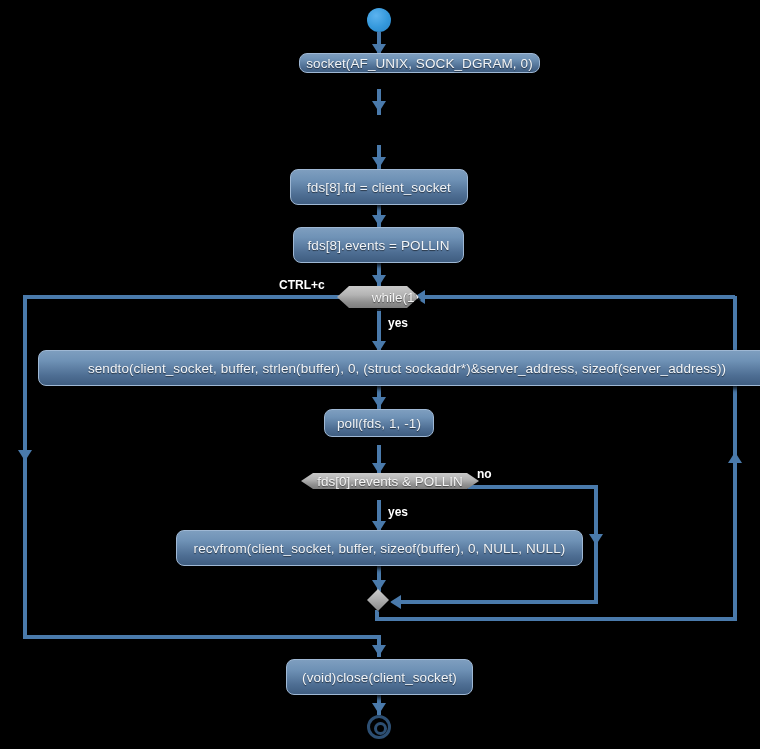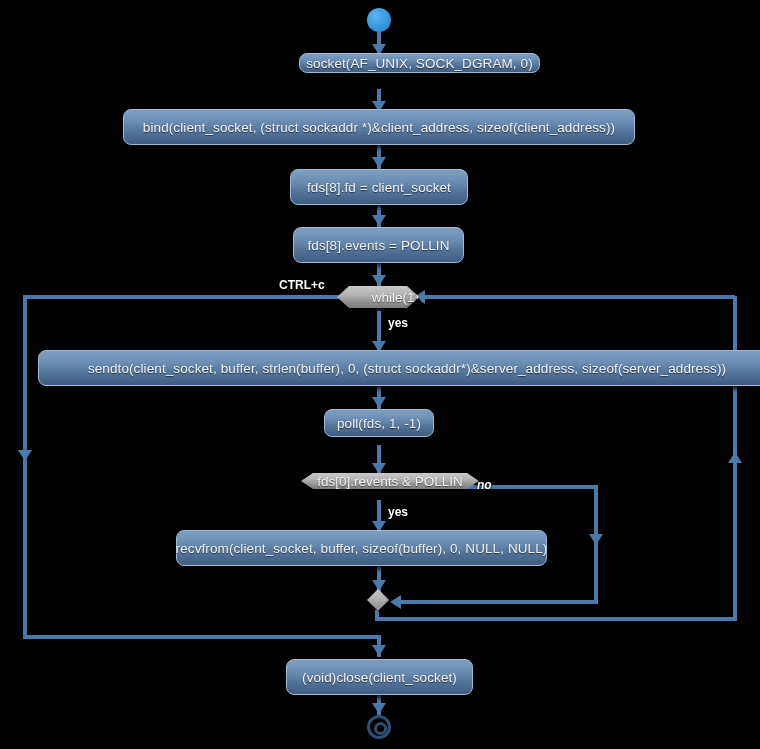--- a/index.html
+++ b/index.html
@@ -192,23 +192,20 @@
 
   <div class="edge-v" style="left:377px; top:695px; height:20px;"></div>
   <div class="arrow arrow-down" style="left:372px; top:703px;"></div>
 
   <div class="node-start" style="left:367px; top:8px; width:24px; height:24px;"></div>
 
   <div class="node-box" style="left:259px; top:53px; width:241px; height:20px;margin-left:40px;">
     <span>socket(AF_UNIX, SOCK_DGRAM, 0)</span>
   </div>
 
-  <div class="node-box" style="left:123px; top:109px; width:512px; height:36px;">
-    <span>bind(client_socket, (struct sockaddr *)&amp;client_address, sizeof(client_address))</span>
-  </div>
 
   <div class="node-box" style="left:290px; top:169px; width:178px; height:36px;">
     <span>fds[8].fd = client_socket</span>
   </div>
 
   <div class="node-box" style="left:293px; top:227px; width:171px; height:36px;">
     <span>fds[8].events = POLLIN</span>
   </div>
 
   <div class="hex-shadow" style="left:339px; top:289px; width:82px; height:22px;"></div>
@@ -222,33 +219,33 @@
 
   <div class="node-box" style="left:324px; top:409px; width:110px; height:28px;">
     <span>poll(fds, 1, -1)</span>
   </div>
 
   <div class="hex-shadow" style="left:290px; top:476px; width:178px; height:24px;"></div>
   <div class="node-hex" style="left:301px; top:473px; width:178px; height:16px;">
     <span>fds[0].revents &amp; POLLIN</span>
   </div>
 
-  <div class="node-box" style="left:176px; top:530px; width:371px; height:36px;">
+  <div class="node-box" style="left:176px; top:530px; width:407px; height:36px;">
     <span>recvfrom(client_socket, buffer, sizeof(buffer), 0, NULL, NULL)</span>
   </div>
 
   <div class="diamond-shadow" style="left:369px; top:591px; width:22px; height:22px;"></div>
   <div class="node-diamond" style="left:367px; top:589px; width:22px; height:22px;"></div>
 
   <div class="node-box" style="left:286px; top:659px; width:187px; height:36px;">
     <span>(void)close(client_socket)</span>
   </div>
 
   <div class="node-end-outer" style="left:367px; top:715px; width:24px; height:24px;">
     <div class="node-end-inner" style="left:4px; top:4px; width:13px; height:13px;"></div>
   </div>
 
   <div class="edge-label" style="left:279px; top:278px;">CTRL+c</div>
   <div class="edge-label" style="left:388px; top:316px;">yes</div>
-  <div class="edge-label" style="left:477px; top:478px;font-style:italic;">no</div>
+  <div class="edge-label" style="left:477px; top:467px;">no</div>
   <div class="edge-label" style="left:388px; top:505px;">yes</div>
 
 </div>
 
 </body></html>

